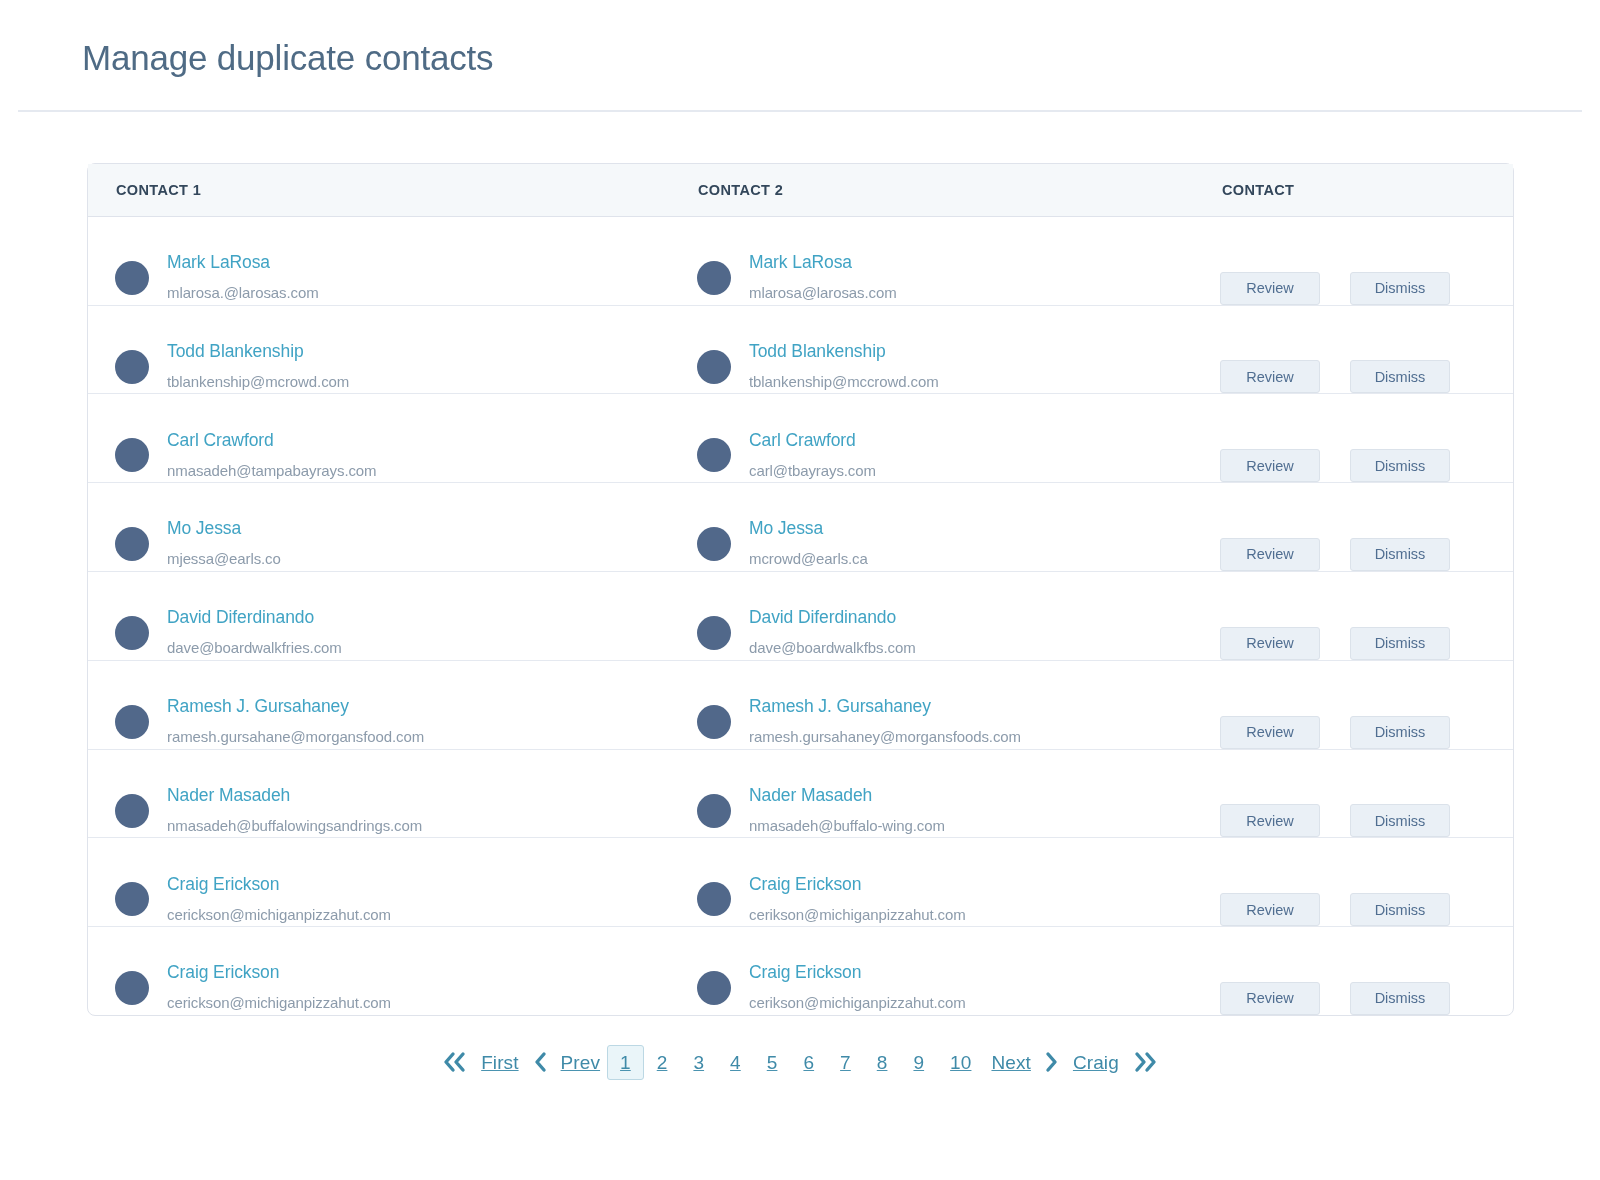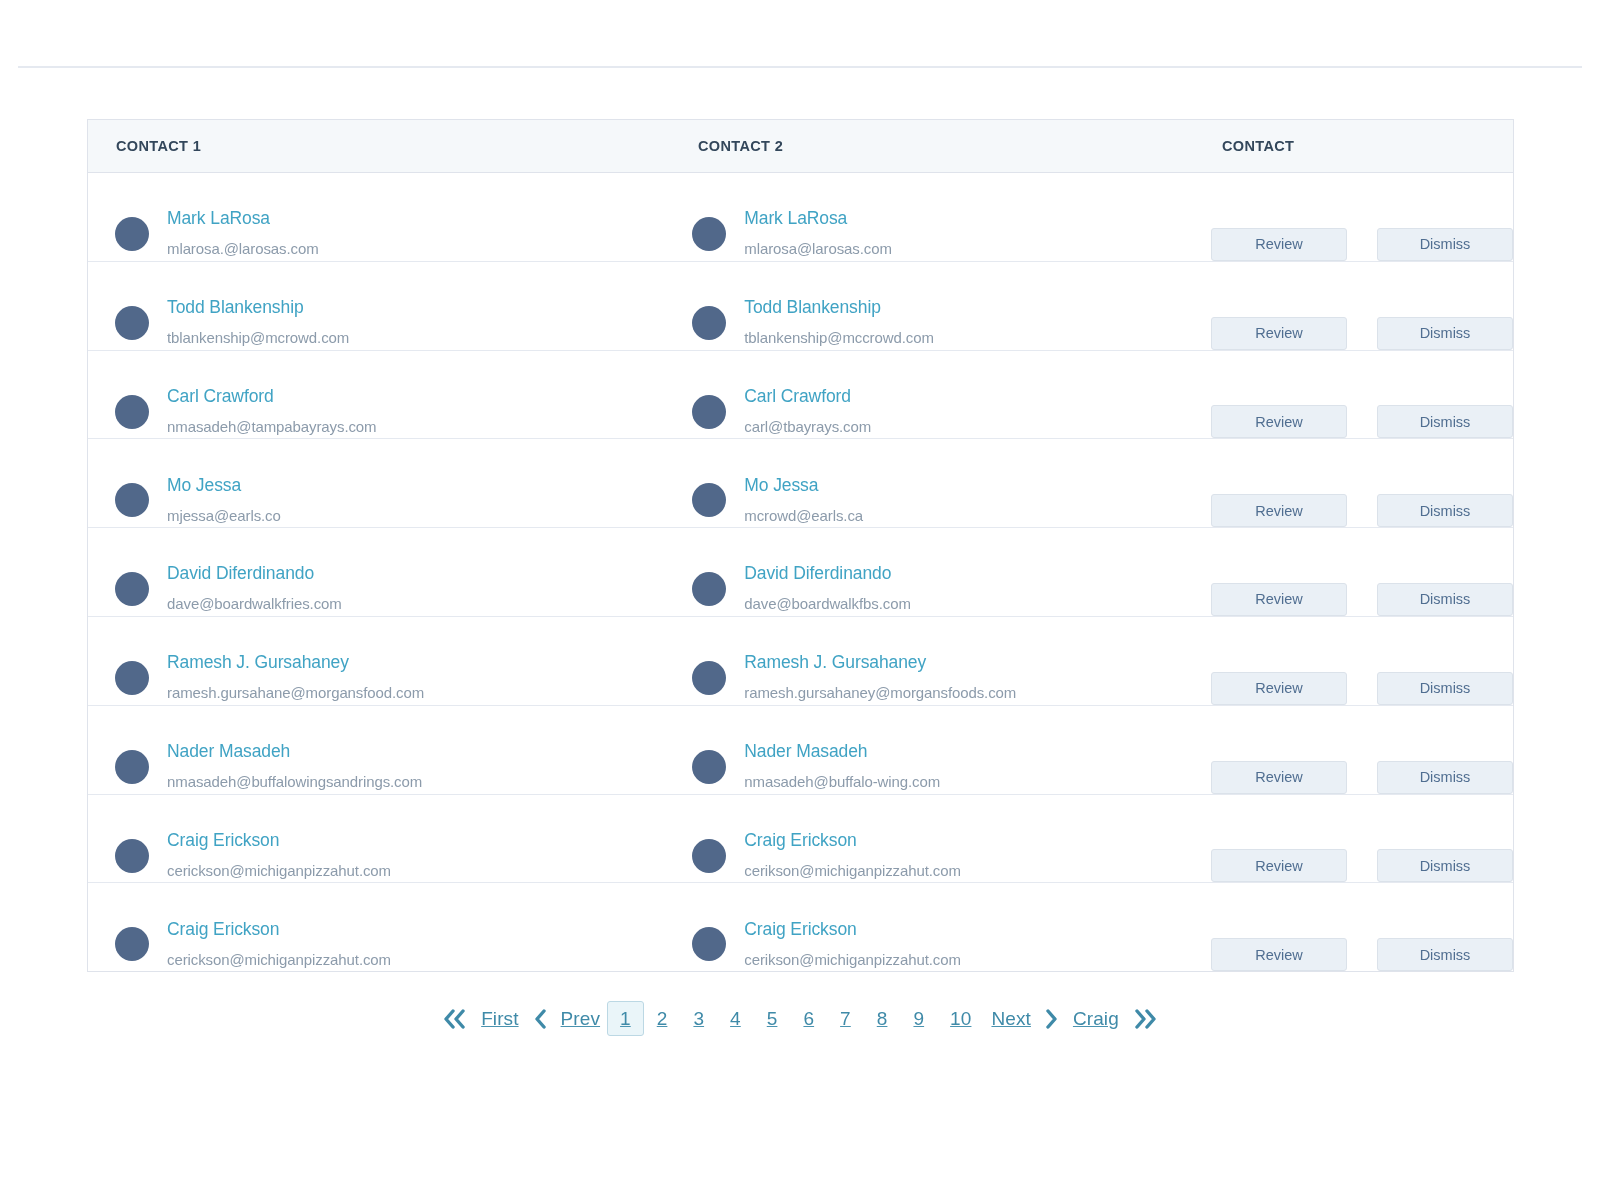--- a/index.html
+++ b/index.html
@@ -32,21 +32,21 @@
     margin: 30px 18px 0 18px;
     height: 2px;
     background: #e5e9f0;
   }
 
   
   .table-wrap {
     margin: 51px 0 0 87px;
     width: 1427px;
     border: 1px solid #dfe3eb;
-    border-radius: 0;
+    border-radius: 8px;
     box-sizing: border-box;
     background: #ffffff;
   }
 
   .thead {
     display: flex;
     align-items: center;
     height: 52px;
     background: #f5f8fa;
     border-bottom: 1px solid #dfe3eb;
@@ -105,21 +105,21 @@
     margin-top: 8px;
     letter-spacing: -0.1px;
   }
 
   .actions {
     display: flex;
     align-items: center;
     gap: 30px;
   }
   .btn {
-    width: 136px;
+    width: 100px;
     height: 33px;
     background: #eaf0f6;
     border: 1px solid #dbe2ea;
     border-radius: 3px;
     color: #506e91;
     font-size: 14.5px;
     font-family: "Liberation Sans", sans-serif;
     cursor: pointer;
     display: flex;
     align-items: center;
@@ -160,20 +160,21 @@
     padding: 4px 4px;
     font-size: 0;
   }
   .pg.chev svg { display: block; }
   .pg.word { padding: 6px 7px; }
 </style>
 </head>
 <body>
 
 <div class="page-header">
+  <h1 class="page-title">Manage duplicate contacts</h1>
   <div class="header-rule"></div>
 </div>
 
 <div class="table-wrap">
   <div class="thead">
     <div class="th col-1">CONTACT 1</div>
     <div class="th col-2">CONTACT 2</div>
     <div class="th col-3">CONTACT</div>
   </div>
   <div id="tbody">

